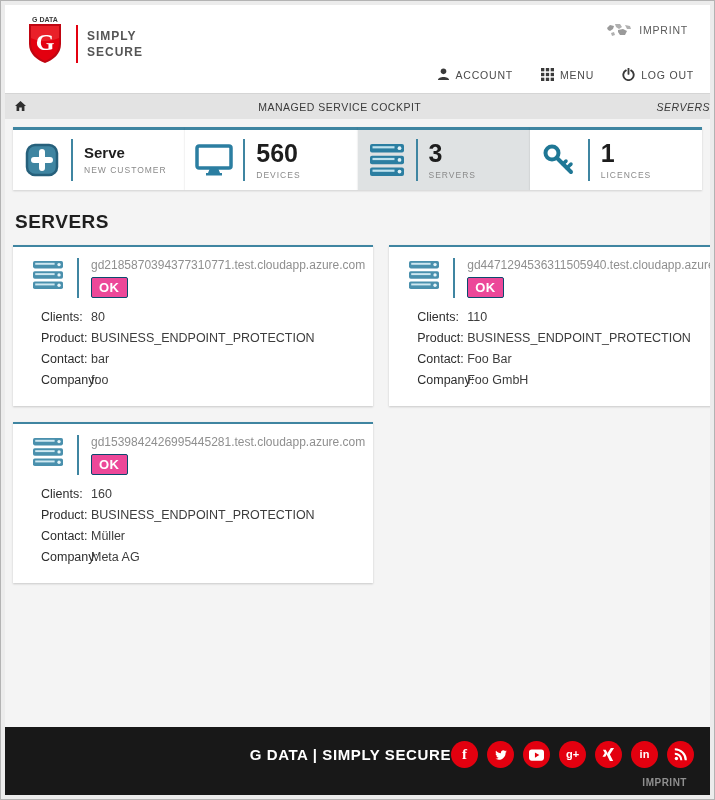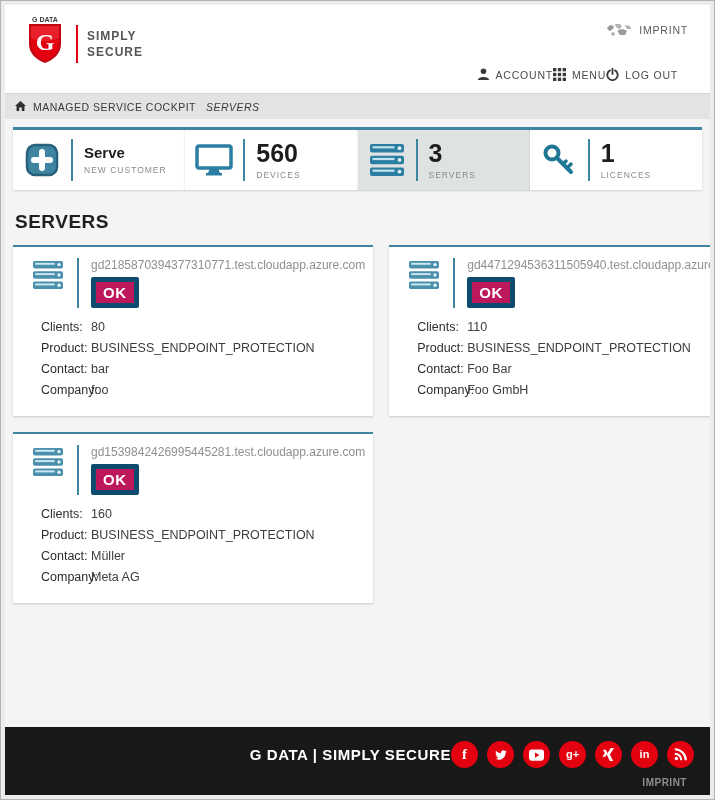--- a/index.html
+++ b/index.html
@@ -17,27 +17,27 @@
     background:#ececec;
   }
   
   header { background:#fff; height:88px; position:relative; flex:none; }
   .logo { position:absolute; left:18px; top:9px; display:flex; align-items:center; }
   .logo-shield { width:44px; height:50px; }
   .logo-divider { width:2px; height:38px; background:#e3000f; margin:10px 9px 0 9px; }
   .logo-tagline { margin-top:10px; font-size:12px; font-weight:bold; color:#555; letter-spacing:1px; line-height:1.35; }
   .lang { position:absolute; right:22px; top:18px; display:flex; align-items:center; gap:7px; cursor:pointer; }
   .lang-label { font-size:10.5px; color:#5a5a5a; letter-spacing:0.8px; }
-  .top-nav { position:absolute; right:32px; bottom:12px; display:flex; }
+  .top-nav { position:absolute; right:16px; bottom:12px; display:flex; gap:28px; }
   .nav-item { display:flex; align-items:center; gap:6px; cursor:pointer; }
   .nav-item span.lbl { font-size:10.5px; color:#4a4a4a; letter-spacing:0.8px; }
   
   .breadcrumb {
     height:26px; background:#e3e3e3; border-top:1px solid #d5d5d5;
-    display:flex; align-items:center; gap:7px; padding-left:10px; flex:none;
+    display:flex; align-items:center; gap:7px; padding-left:10px; flex:none;justify-content:space-between;
   }
   .crumb { font-size:10.5px; color:#3a3a3a; letter-spacing:0.5px; }
   .crumb.current { font-style:italic; margin-left:3px; }
   
   main { flex:1; background:#f4f4f4; overflow:hidden; }
   .stats { display:flex; margin:8px 8px 0 8px; }
   .stat-card {
     flex:1; height:63px; background:#fff;
     border-top:3px solid #3f85a1;
     box-shadow:0 1px 2px rgba(0,0,0,0.15);
@@ -60,22 +60,22 @@
     box-shadow:0 1px 2px rgba(0,0,0,0.18);
     padding-bottom:12px; cursor:pointer;
   }
   .server-head { display:flex; padding:11px 8px 4px 16px; }
   .server-head-icon { width:38px; display:flex; justify-content:center; margin-top:2px; }
   .server-head-divider { width:2px; background:#3f85a1; margin:0 12px 0 10px; flex:none; }
   .server-head-text { overflow:hidden; }
   .hostname { font-size:12px; color:#8f8f8f; white-space:nowrap; }
   .badge {
     display:inline-block; margin-top:5px;
-    background:#be185d; border:5px solid #0c4a6e; border-radius:2px;
-    color:#fff; font-size:15px; font-weight:bold; letter-spacing:0.5px;
+    background:#ec4899; border:1px solid #0c4a6e; border-radius:2px;
+    color:#fff; font-size:13px; font-weight:bold; letter-spacing:0.5px;
     padding:2px 7px;
   }
   .server-details { margin-top:8px; padding-left:28px; font-size:12.5px; }
   .detail-row { display:flex; margin-bottom:7px; }
   .detail-label { width:50px; font-weight:normal; color:#2d2d2d; flex:none; }
   .detail-value { color:#3c3c3c; white-space:nowrap; }
   
   footer {
     flex:none; height:68px; background:#181818;
     padding:14px 16px 8px 20px;

